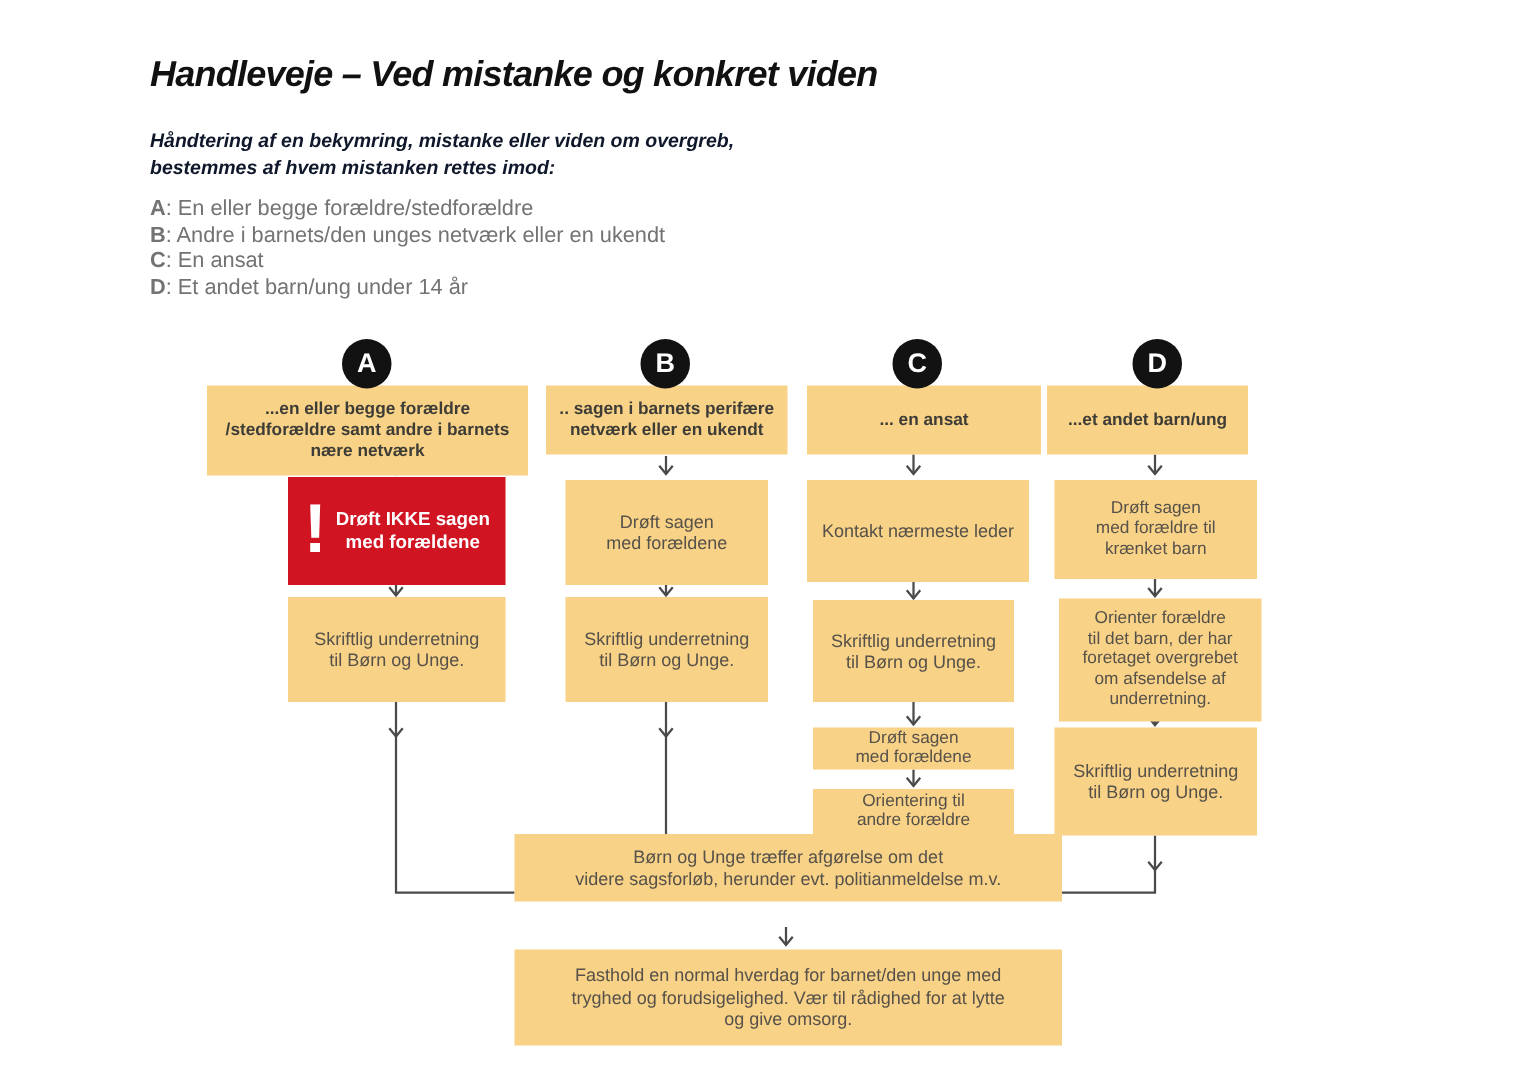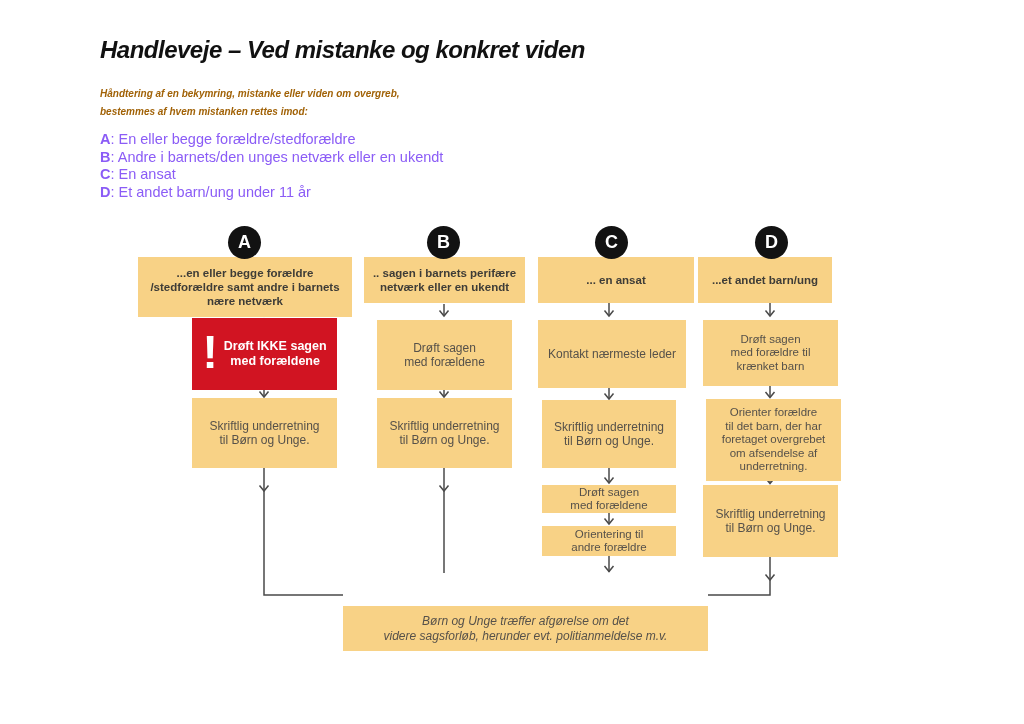--- a/index.html
+++ b/index.html
@@ -9,24 +9,24 @@
   }
   .abs{position:absolute;}
   
   .title{
     left:100px;top:36px;width:860px;
     font-size:24px;font-weight:bold;font-style:italic;color:#111;
     letter-spacing:-0.5px;
   }
   .subtitle{
     left:100px;top:85px;width:620px;
-    font-size:10px;font-weight:bold;font-style:italic;color:#a16207;
+    font-size:13px;font-weight:bold;font-style:italic;color:#0f172a;
     line-height:17.5px;white-space:pre-line;
   }
-  .legend{left:100px;top:131px;width:560px;font-size:14.5px;color:#8b5cf6;line-height:17.6px;}
+  .legend{left:100px;top:131px;width:560px;font-size:14.5px;color:#737373;line-height:17.6px;}
   .legend .row b{font-weight:bold;}
   
   .box{
     position:absolute;background:#f8d286;color:#56514a;
     display:flex;align-items:center;justify-content:center;
     text-align:center;white-space:pre-line;
     font-size:12px;line-height:14.5px;
   }
   .box.tight{line-height:13.5px;font-size:11.5px;}
   .hdr{
@@ -95,21 +95,21 @@
   </svg>
 
   <div class="abs title">Handleveje – Ved mistanke og konkret viden</div>
   <div class="abs subtitle">Håndtering af en bekymring, mistanke eller viden om overgreb,
 bestemmes af hvem mistanken rettes imod:</div>
 
   <div class="abs legend">
     <div class="row"><b>A</b><span>: En eller begge forældre/stedforældre</span></div>
     <div class="row"><b>B</b><span>: Andre i barnets/den unges netværk eller en ukendt</span></div>
     <div class="row"><b>C</b><span>: En ansat</span></div>
-    <div class="row"><b>D</b><span>: Et andet barn/ung under 11 år</span></div>
+    <div class="row"><b>D</b><span>: Et andet barn/ung under 14 år</span></div>
   </div>
 
   <div class="badge" style="left:228px;top:226px;">A</div>
   <div class="badge" style="left:427px;top:226px;">B</div>
   <div class="badge" style="left:595px;top:226px;">C</div>
   <div class="badge" style="left:755px;top:226px;">D</div>
 
   <div class="box hdr" style="left:138px;top:257px;width:214px;height:60px;">...en eller begge forældre
 /stedforældre samt andre i barnets
 nære netværk</div>
@@ -143,16 +143,19 @@
 med forældre til
 krænket barn</div>
   <div class="box tight" style="left:706px;top:399px;width:135px;height:82px;">Orienter forældre
 til det barn, der har
 foretaget overgrebet
 om afsendelse af
 underretning.</div>
   <div class="box" style="left:703px;top:485px;width:135px;height:72px;">Skriftlig underretning
 til Børn og Unge.</div>
 
-  <div class="box" style="left:343px;top:606px;width:365px;height:45px;font-style:italic;">Børn og Unge træffer afgørelse om det
+  <div class="box" style="left:343px;top:556px;width:365px;height:45px;">Børn og Unge træffer afgørelse om det
 videre sagsforløb, herunder evt. politianmeldelse m.v.</div>
+  <div class="box" style="left:343px;top:633px;width:365px;height:64px;">Fasthold en normal hverdag for barnet/den unge med
+tryghed og forudsigelighed. Vær til rådighed for at lytte
+og give omsorg.</div>
 
 </div>
 
 </body></html>

